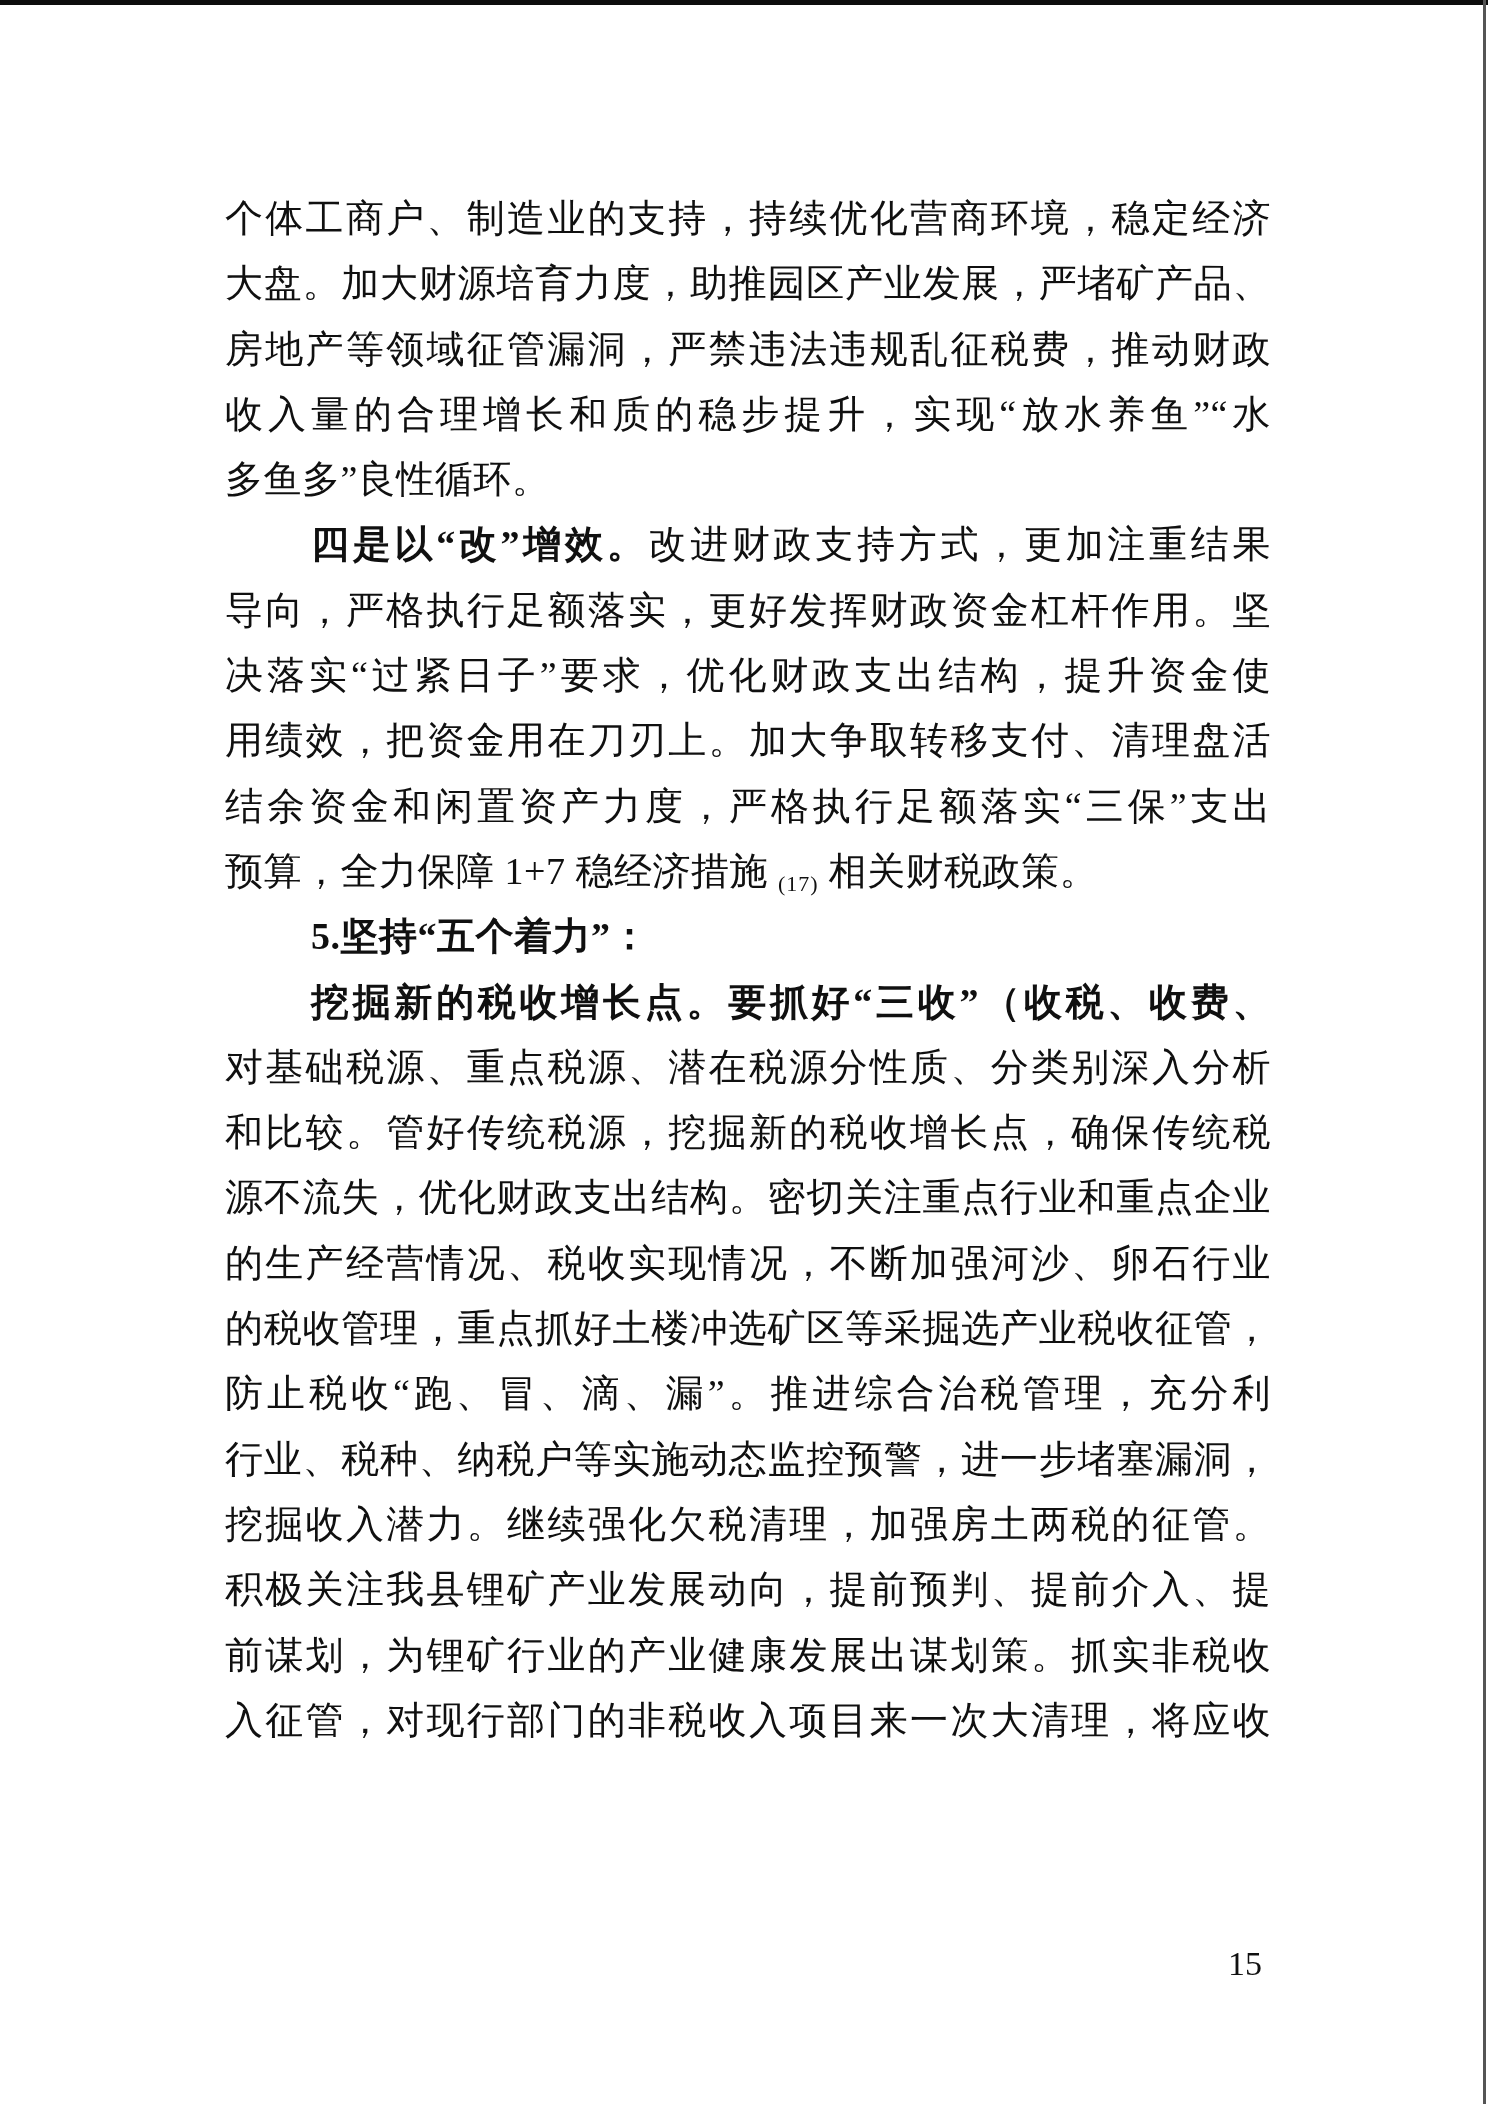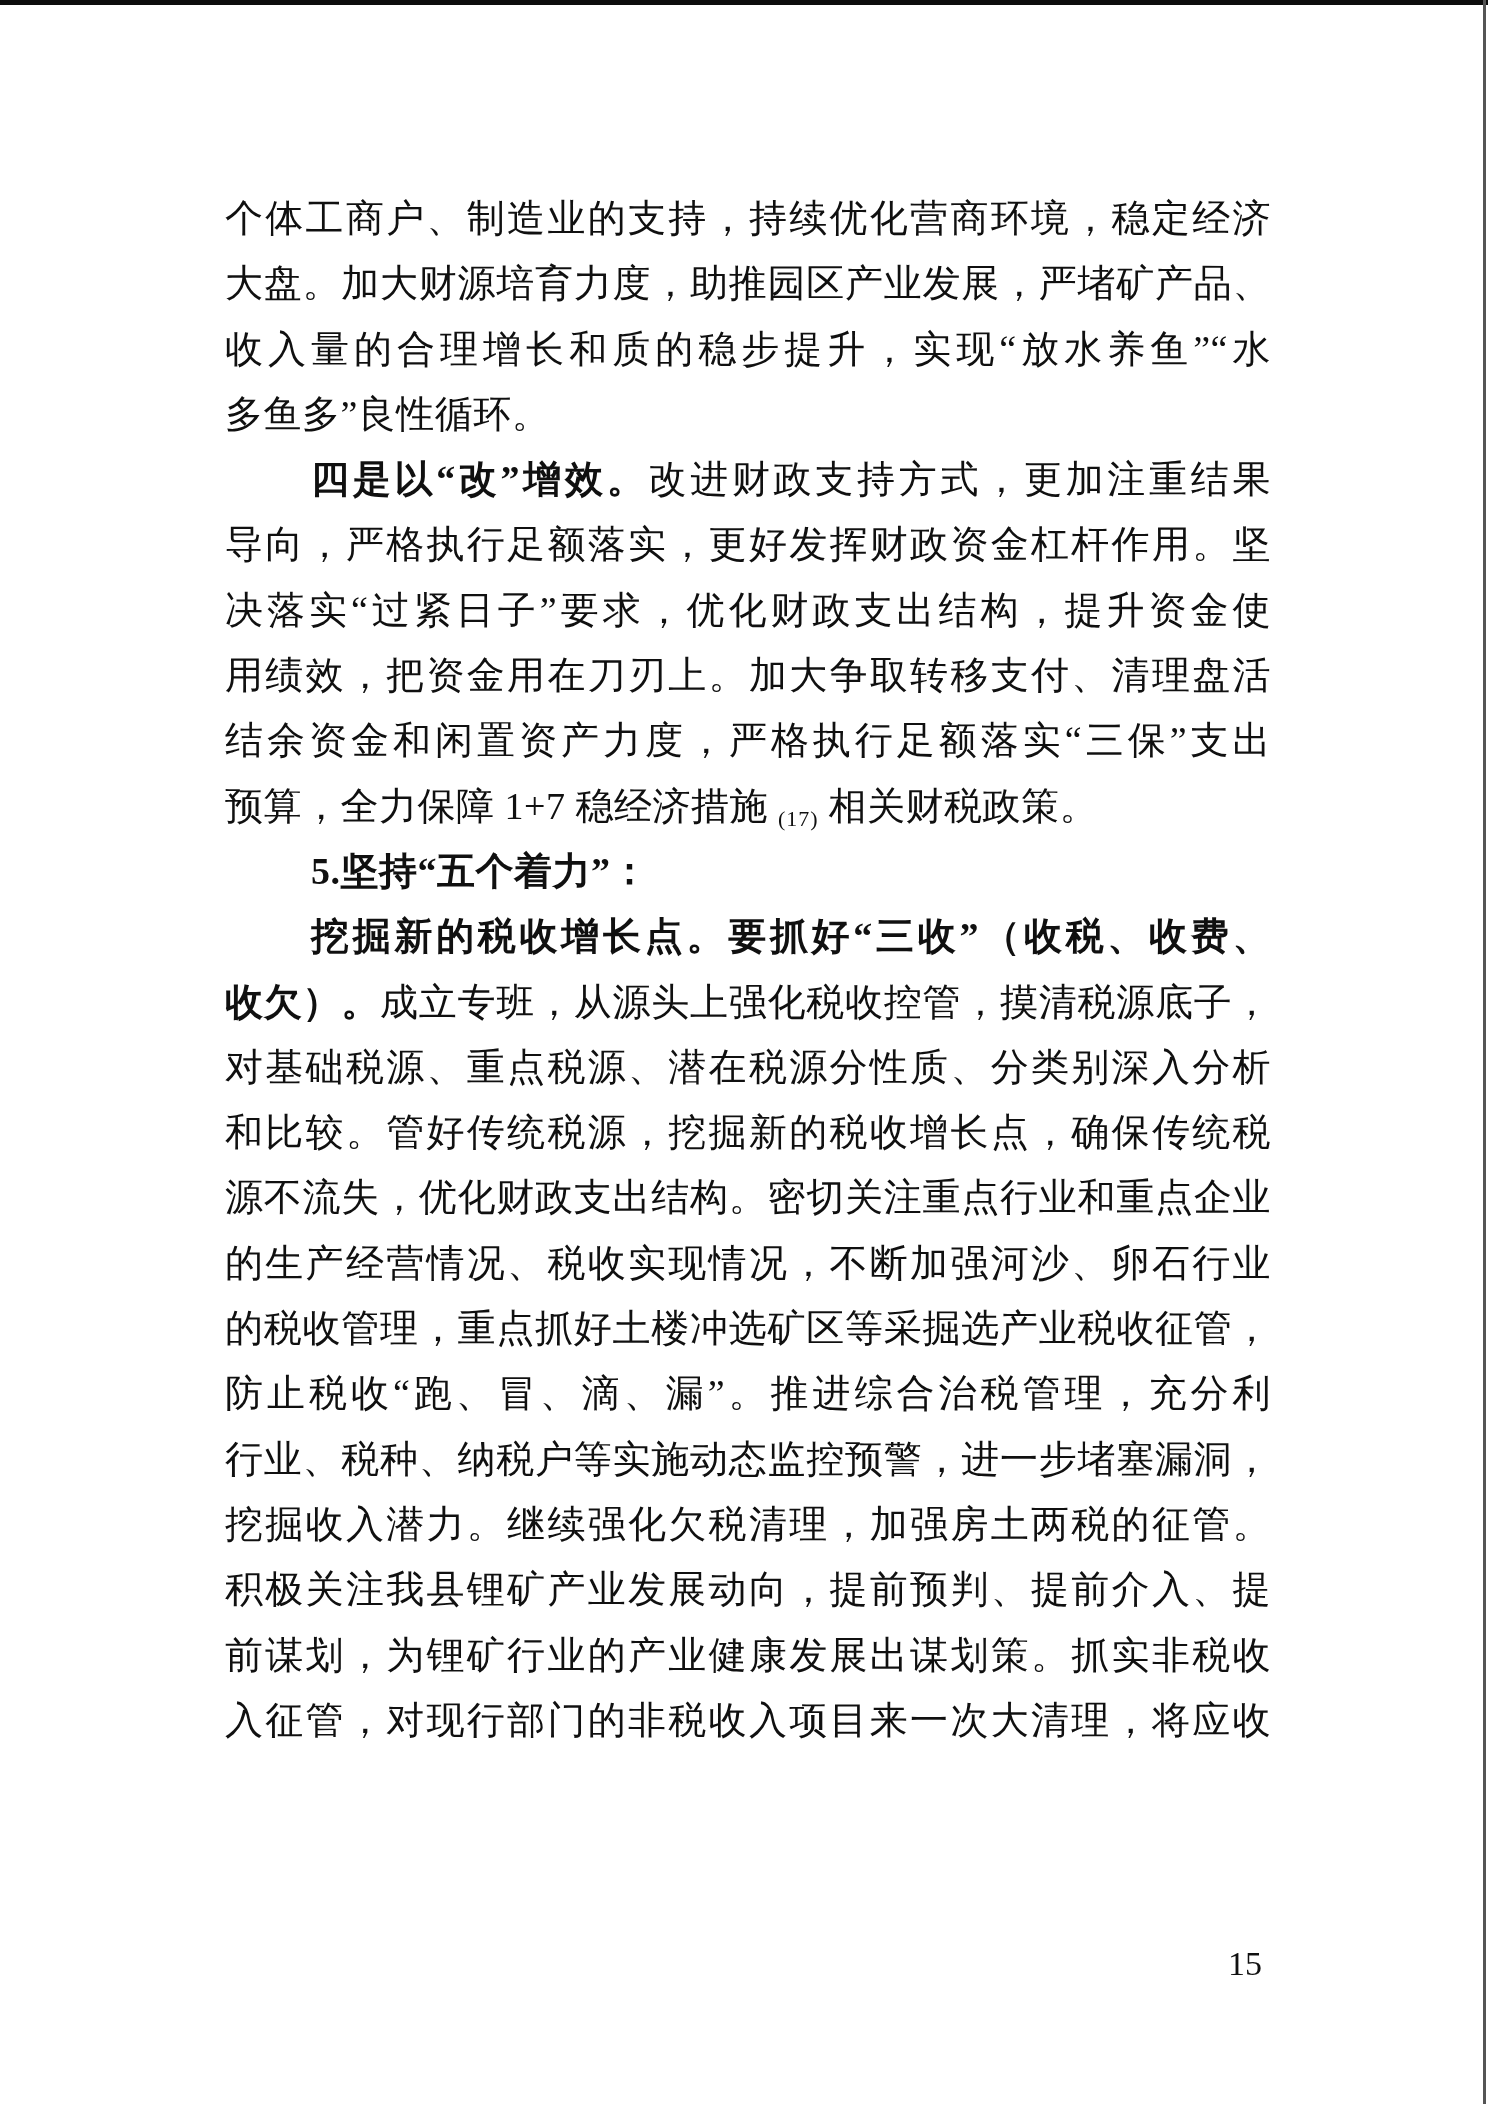--- a/index.html
+++ b/index.html
@@ -72,31 +72,31 @@
 </style>
 </head>
 <body>
 
 <div class="page">
   <div class="top-edge"></div>
   <div class="right-edge"></div>
   <div class="doc-body">
       <div class="line fill"><span>个体工商户、制造业的支持，持续优化营商环境，稳定经济</span></div>
       <div class="line fill"><span>大盘。加大财源培育力度，助推园区产业发展，严堵矿产品、</span></div>
+      <div class="line fill"><span>房地产等领域征管漏洞，严禁违法违规乱征税费，推动财政</span></div>
       <div class="line fill"><span>收入量的合理增长和质的稳步提升，实现“放水养鱼”“水</span></div>
       <div class="line"><span>多鱼多”良性循环。</span></div>
       <div class="line fill indent"><span class="seg-bold">四是以“改”增效。</span><span>改进财政支持方式，更加注重结果</span></div>
       <div class="line fill"><span>导向，严格执行足额落实，更好发挥财政资金杠杆作用。坚</span></div>
       <div class="line fill"><span>决落实“过紧日子”要求，优化财政支出结构，提升资金使</span></div>
       <div class="line fill"><span>用绩效，把资金用在刀刃上。加大争取转移支付、清理盘活</span></div>
       <div class="line fill"><span>结余资金和闲置资产力度，严格执行足额落实“三保”支出</span></div>
       <div class="line"><span>预算，全力保障 1+7 稳经济措施 </span><span class="seg-small">(17)</span><span> 相关财税政策。</span></div>
       <div class="line indent"><span class="seg-bold">5.坚持“五个着力”：</span></div>
       <div class="line fill indent"><span class="seg-bold">挖掘新的税收增长点。要抓好“三收”（收税、收费、</span></div>
-      <div class="line fill"><span class="seg-bold">收欠）。</span><span>成立专班，从源头上强化税收控管，摸清税源底子，</span></div>
       <div class="line fill"><span>对基础税源、重点税源、潜在税源分性质、分类别深入分析</span></div>
       <div class="line fill"><span>和比较。管好传统税源，挖掘新的税收增长点，确保传统税</span></div>
       <div class="line fill"><span>源不流失，优化财政支出结构。密切关注重点行业和重点企业</span></div>
       <div class="line fill"><span>的生产经营情况、税收实现情况，不断加强河沙、卵石行业</span></div>
       <div class="line fill"><span>的税收管理，重点抓好土楼冲选矿区等采掘选产业税收征管，</span></div>
       <div class="line fill"><span>防止税收“跑、冒、滴、漏”。推进综合治税管理，充分利</span></div>
       <div class="line fill"><span>行业、税种、纳税户等实施动态监控预警，进一步堵塞漏洞，</span></div>
       <div class="line fill"><span>挖掘收入潜力。继续强化欠税清理，加强房土两税的征管。</span></div>
       <div class="line fill"><span>积极关注我县锂矿产业发展动向，提前预判、提前介入、提</span></div>
       <div class="line fill"><span>前谋划，为锂矿行业的产业健康发展出谋划策。抓实非税收</span></div>

